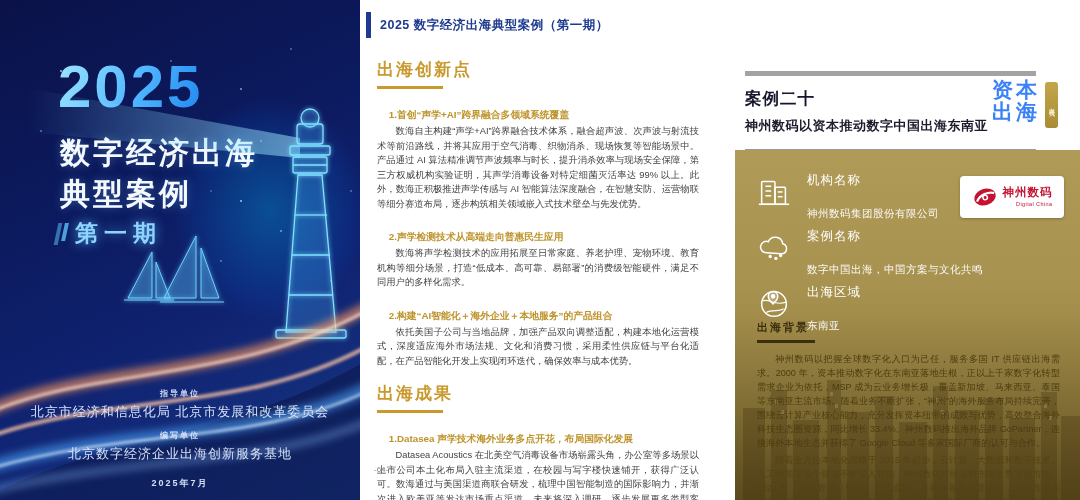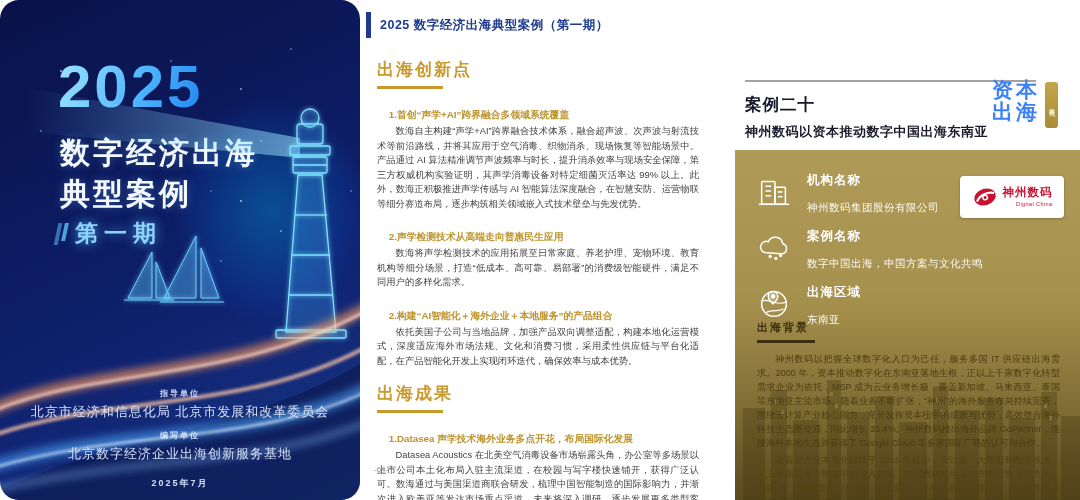--- a/index.html
+++ b/index.html
@@ -2,21 +2,21 @@
 <html><head>
 <meta charset="utf-8">
 <style>
   * { margin:0; padding:0; box-sizing:border-box; }
   html,body { width:1080px; height:500px; overflow:hidden; background:#fff;
     font-family:"Liberation Sans","DejaVu Sans",sans-serif; }
   #stage { position:relative; width:1080px; height:500px; background:#fff; }
 
   
   .cover { position:absolute; left:0; top:0; width:360px; height:500px; overflow:hidden;
-    background:linear-gradient(155deg,#0a1248 0%,#0c1a5e 35%,#0f2270 62%,#15307e 85%,#1b3a88 100%);border-radius:19px; }
+    background:linear-gradient(155deg,#0a1248 0%,#0c1a5e 35%,#0f2270 62%,#15307e 85%,#1b3a88 100%); }
   .cover .glow { position:absolute; right:-40px; top:60px; width:260px; height:300px;
     background:radial-gradient(closest-side,rgba(0,190,255,.30),rgba(0,120,255,.10) 60%,transparent 75%); }
   .cover-year { position:absolute; left:58px; top:52px; font-size:60px; font-weight:bold; letter-spacing:3px;
     background:linear-gradient(110deg,#9fe6ff 0%,#4fb6ff 55%,#1f86f0 100%);
     -webkit-background-clip:text; background-clip:text; color:transparent;
     text-shadow:0 0 18px rgba(60,170,255,.0); }
   .cover-t1 { position:absolute; left:60px; top:133px; font-size:30px; font-weight:bold; color:#f4f9ff; letter-spacing:3px;
     text-shadow:0 0 10px rgba(120,200,255,.35); }
   .cover-t2 { position:absolute; left:60px; top:174px; font-size:30px; font-weight:bold; color:#f4f9ff; letter-spacing:3px;
     text-shadow:0 0 10px rgba(120,200,255,.35); }
@@ -45,38 +45,38 @@
   .pmid-body { position:absolute; left:17px; right:21px; top:58px; }
   .sec-title { font-size:17px; font-weight:bold; color:#c9992b; letter-spacing:2px;font-family:Liberation Serif, serif; }
   .sec-rule { width:66px; height:3px; background:#c9992b; margin:5px 0 10px 0; }
   .sub { font-size:9.8px; font-weight:bold; color:#bd932a; margin-top:20px; text-indent:1.2em; }
   .bod { font-size:9.3px; color:#3f3f3f; line-height:1.56; text-align:justify; text-indent:2em; margin-top:2px; }
   .sec2 { margin-top:14px; }
   .pageno { position:absolute; left:14px; bottom:26px; font-size:8px; color:#8a8a8a; }
 
   
   .pright { position:absolute; left:720px; top:0; width:360px; height:500px; background:#fff; overflow:hidden; }
-  .case-head { position:absolute; left:25px; right:44px; top:80px;
-    border-top:2px solid #a3a3a3; border-bottom:1px solid #9a9a98; padding:12px 0 14px; }
+  .case-head { position:absolute; left:25px; right:44px; top:71px;
+    border-top:5px solid #a3a3a3; border-bottom:1px solid #9a9a98; padding:12px 0 14px; }
   .case-label { font-size:16.5px; font-weight:bold; color:#15152b; letter-spacing:1px; }
   .case-title { font-size:13px; color:#1c1c2c; margin-top:7px; letter-spacing:.5px; font-weight:bold; }
   .badge { position:absolute; right:40px; top:79px; text-align:center; line-height:1.05;
     font-size:21px; font-weight:bold; color:#3b82f6; letter-spacing:3px; }
   .badge-tag { position:absolute; right:22px; top:82px; width:13px; height:46px; border-radius:3px;
     background:linear-gradient(180deg,#c3a54a,#a98d35); display:flex; align-items:center; justify-content:center; }
   .badge-tag span { writing-mode:vertical-rl; font-size:6px; color:#f7efd3; letter-spacing:1px; }
 
   .gold-panel { position:absolute; left:15px; right:0; top:150px; bottom:0;
     background:linear-gradient(180deg,#b09a57 0%,#a8924f 38%,#9a8646 62%,#8b783c 82%,#77662f 100%); }
   .gold-panel .darken { position:absolute; left:0; right:0; bottom:0; height:190px;
     background:linear-gradient(180deg,rgba(60,45,10,0) 0%,rgba(70,52,12,.25) 55%,rgba(55,40,8,.45) 100%); }
   .info-row { position:absolute; left:20px; display:flex; align-items:flex-start; }
   .info-ico { width:38px; height:38px; flex:0 0 38px; margin-right:14px; }
-  .info-label { font-size:12.5px; font-weight:bold; color:#ffffff; letter-spacing:1px; }
-  .info-value { font-size:10.5px; color:rgba(255,255,255,.95); margin-top:12px; letter-spacing:.5px; }
+  .info-label { font-size:12.5px; font-weight:normal; color:#ffffff; letter-spacing:1px; }
+  .info-value { font-size:10.5px; color:rgba(255,255,255,.95); margin-top:18px; letter-spacing:.5px; }
   .row1 { top:22px; } .row2 { top:78px; } .row3 { top:134px; }
 
   .logo-card { position:absolute; right:16px; top:26px; width:104px; height:42px; background:#fff;
     border-radius:4px; display:flex; align-items:center; justify-content:center; box-shadow:0 1px 3px rgba(0,0,0,.25); }
   .logo-card svg { margin-right:5px; }
   .logo-txt { line-height:1;text-align:right; }
   .logo-cn { font-size:11.5px; font-weight:bold; color:#c41230; letter-spacing:1px; }
   .logo-en { font-size:5.5px; color:#c41230; margin-top:3px; letter-spacing:.4px; }
 
   .bg-sec { position:absolute; left:22px; right:20px; top:170px; z-index:3; }

